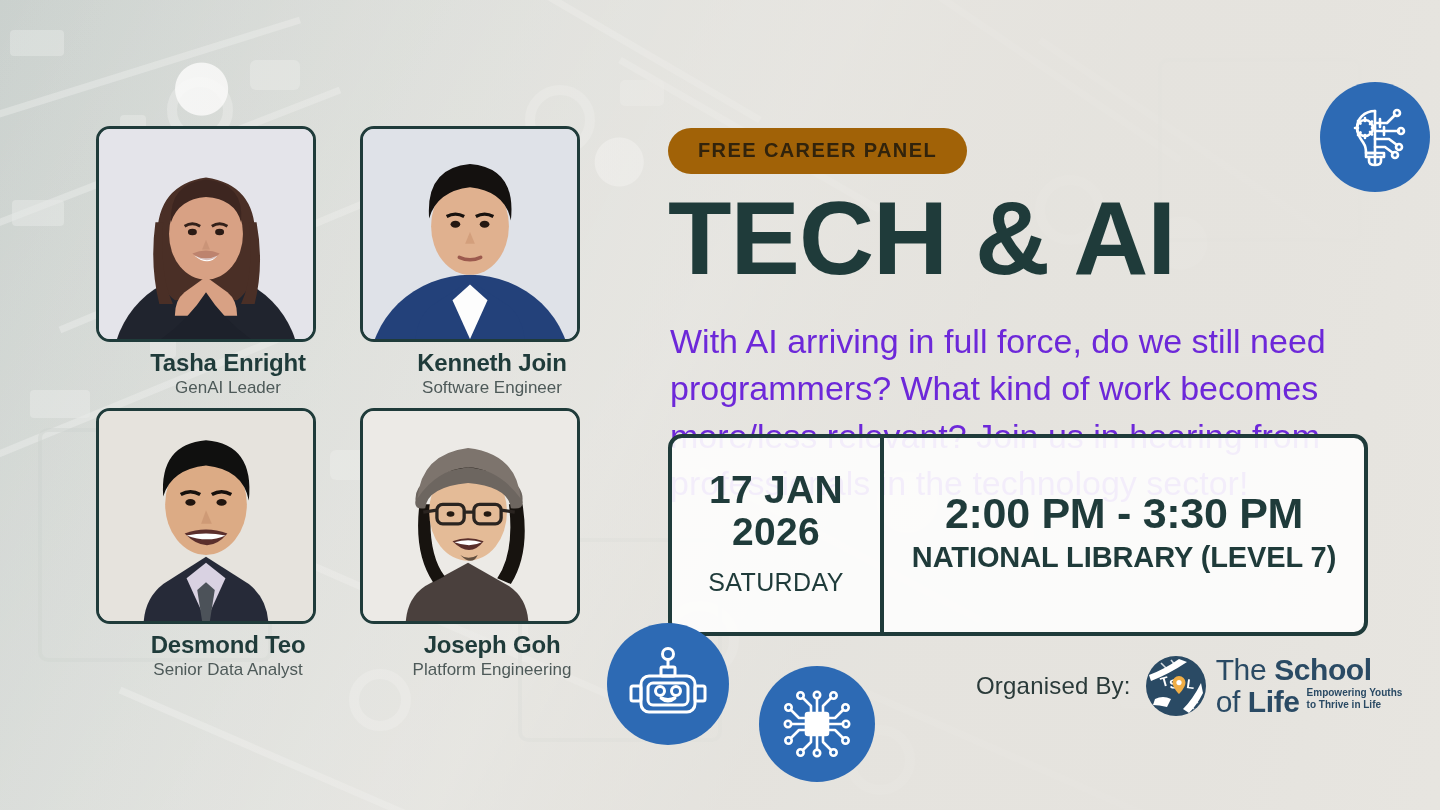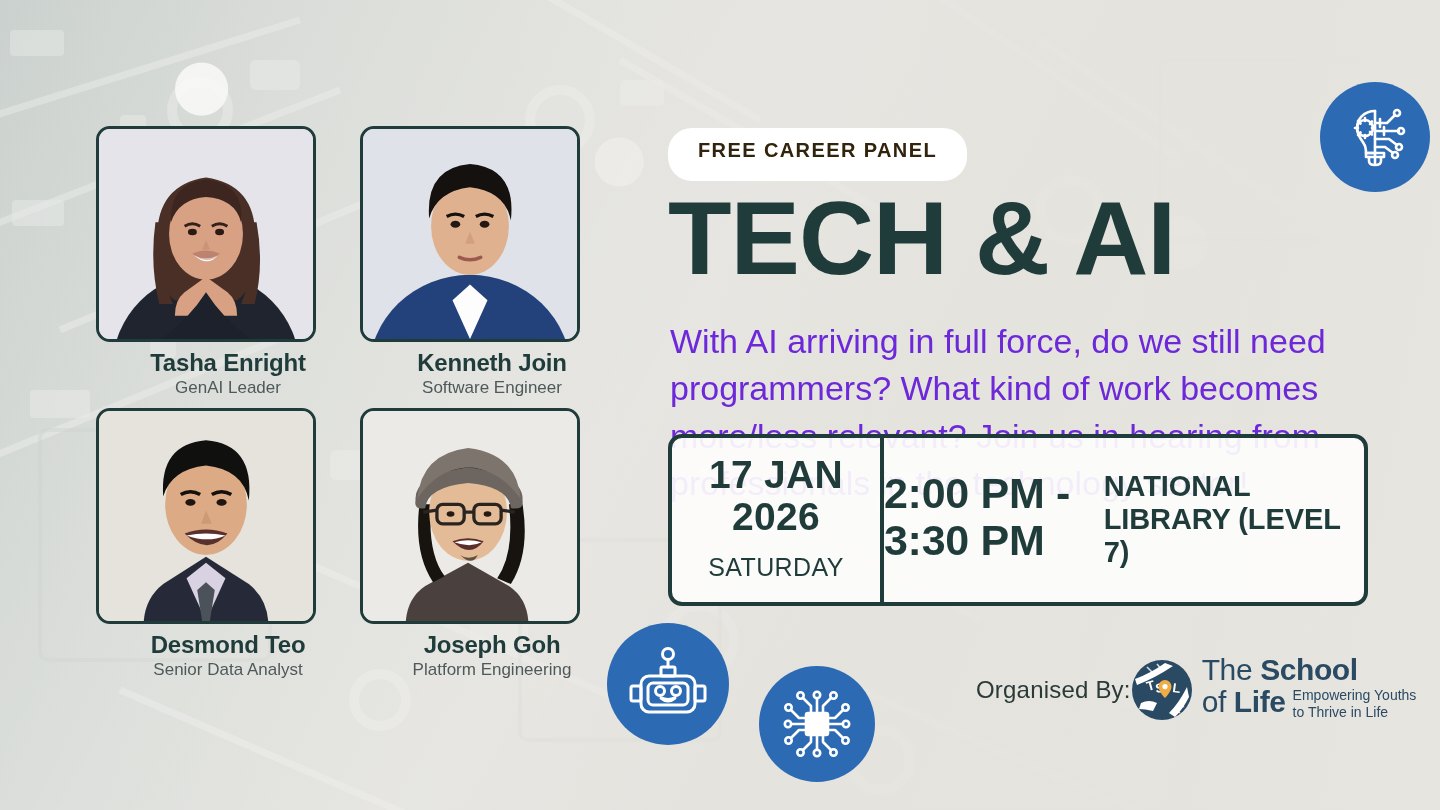--- a/index.html
+++ b/index.html
@@ -82,23 +82,23 @@
     color: #4e5a59;
     line-height: 1.2;
     margin-top: 1px;
   }
 
   
   .badge {
     position: absolute;
     left: 668px;
     top: 128px;
-    background: #ffffff;
+    background: #a16207;
     border-radius: 24px;
-    padding: 11px 30px 19px 30px;
+    padding: 11px 30px 12px 30px;
     font-size: 20px;
     font-weight: bold;
     letter-spacing: 1.4px;
     color: #31230c;
   }
 
   .title {
     position: absolute;
     left: 668px;
     top: 186px;
@@ -119,21 +119,21 @@
     line-height: 1.39;
     color: #6d28d9;
   }
 
   
   .info-panel {
     position: absolute;
     left: 668px;
     top: 434px;
     width: 700px;
-    height: 172px;
+    height: 202px;
     border: 4px solid #1f3b3a;
     border-radius: 14px;
     background: rgba(253,253,252,0.93);
     display: flex;
   }
   .info-left {
     width: 212px;
     border-right: 4px solid #1f3b3a;
     display: flex;
     flex-direction: column;
@@ -151,21 +151,21 @@
   }
   .info-day {
     font-size: 25px;
     color: #1f3b3a;
     margin-top: 15px;
     letter-spacing: 0.4px;
   }
   .info-right {
     flex: 1;
     display: flex;
-    flex-direction: row;
+    flex-direction: column;
     align-items: center;
     justify-content: center;
     padding-bottom: 6px;
   }
   .info-time {
     font-size: 43px;
     font-weight: bold;
     color: #1f3b3a;
     letter-spacing: -0.3px;
     line-height: 1.1;
@@ -191,20 +191,21 @@
   .ci-robot { left: 607px;  top: 623px; width: 122px; height: 122px; }
   .ci-chip  { left: 759px;  top: 666px; width: 116px; height: 116px; }
 
   
   .organiser {
     position: absolute;
     left: 976px;
     top: 655px;
     display: flex;
     align-items: center;
+    gap: 14px;
   }
   .org-label {
     font-size: 24px;
     color: #2a3a39;
     letter-spacing: 0.2px;
   }
   .org-logo { display: flex; align-items: center; gap: 9px; }
   .org-mark { width: 62px; height: 62px; }
   .org-words { line-height: 1; }
   .org-line1 {
@@ -216,24 +217,24 @@
   .org-line1 .light { font-weight: normal; }
   .org-line2row { display: flex; align-items: flex-start; gap: 7px; margin-top: 2px; }
   .org-line2 {
     font-size: 30px;
     color: #2a4a64;
     font-weight: bold;
     letter-spacing: -0.4px;
   }
   .org-line2 .light { font-weight: normal; }
   .org-tag {
-    font-size: 14px;
+    font-size: 10px;
     color: #2a4a64;
     line-height: 1.22;
-    font-weight: normal;
+    font-weight: bold;
     padding-bottom: 3px;
   }
 </style>
 </head>
 <body>
 
 <div class="poster">
 
   <div class="bg-texture"></div>
   <svg class="bg-chips" viewBox="0 0 1440 810" preserveAspectRatio="none">

